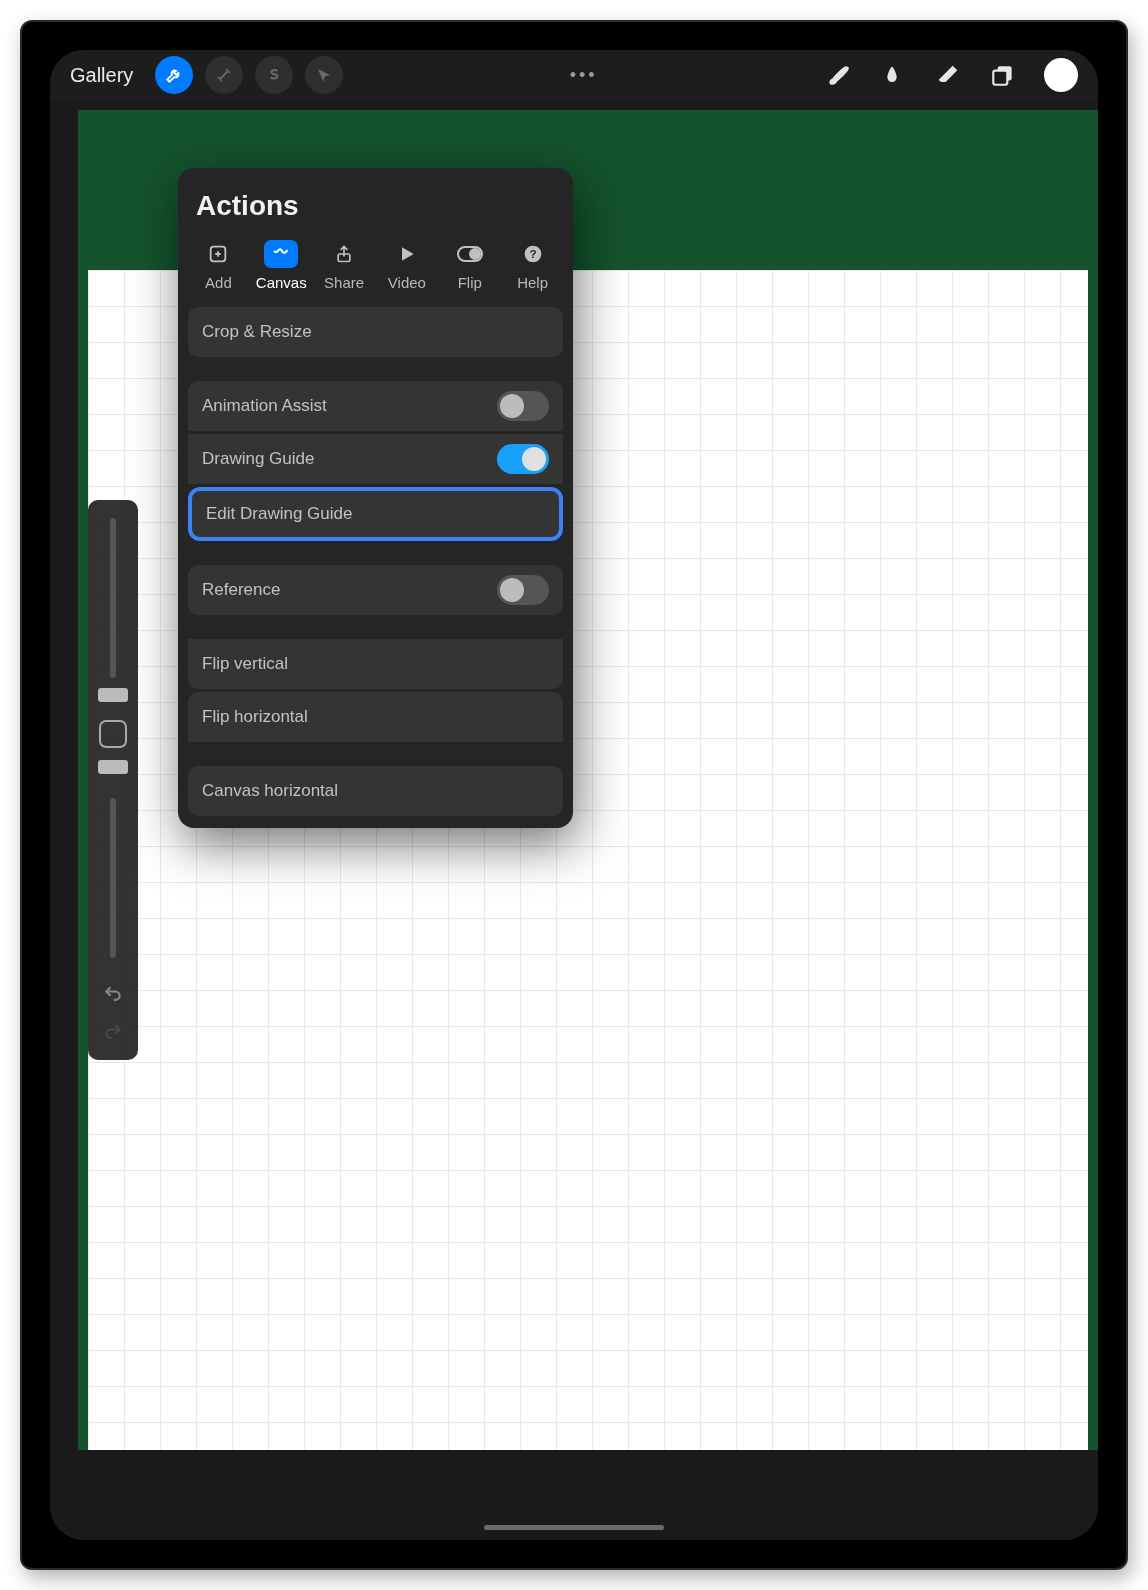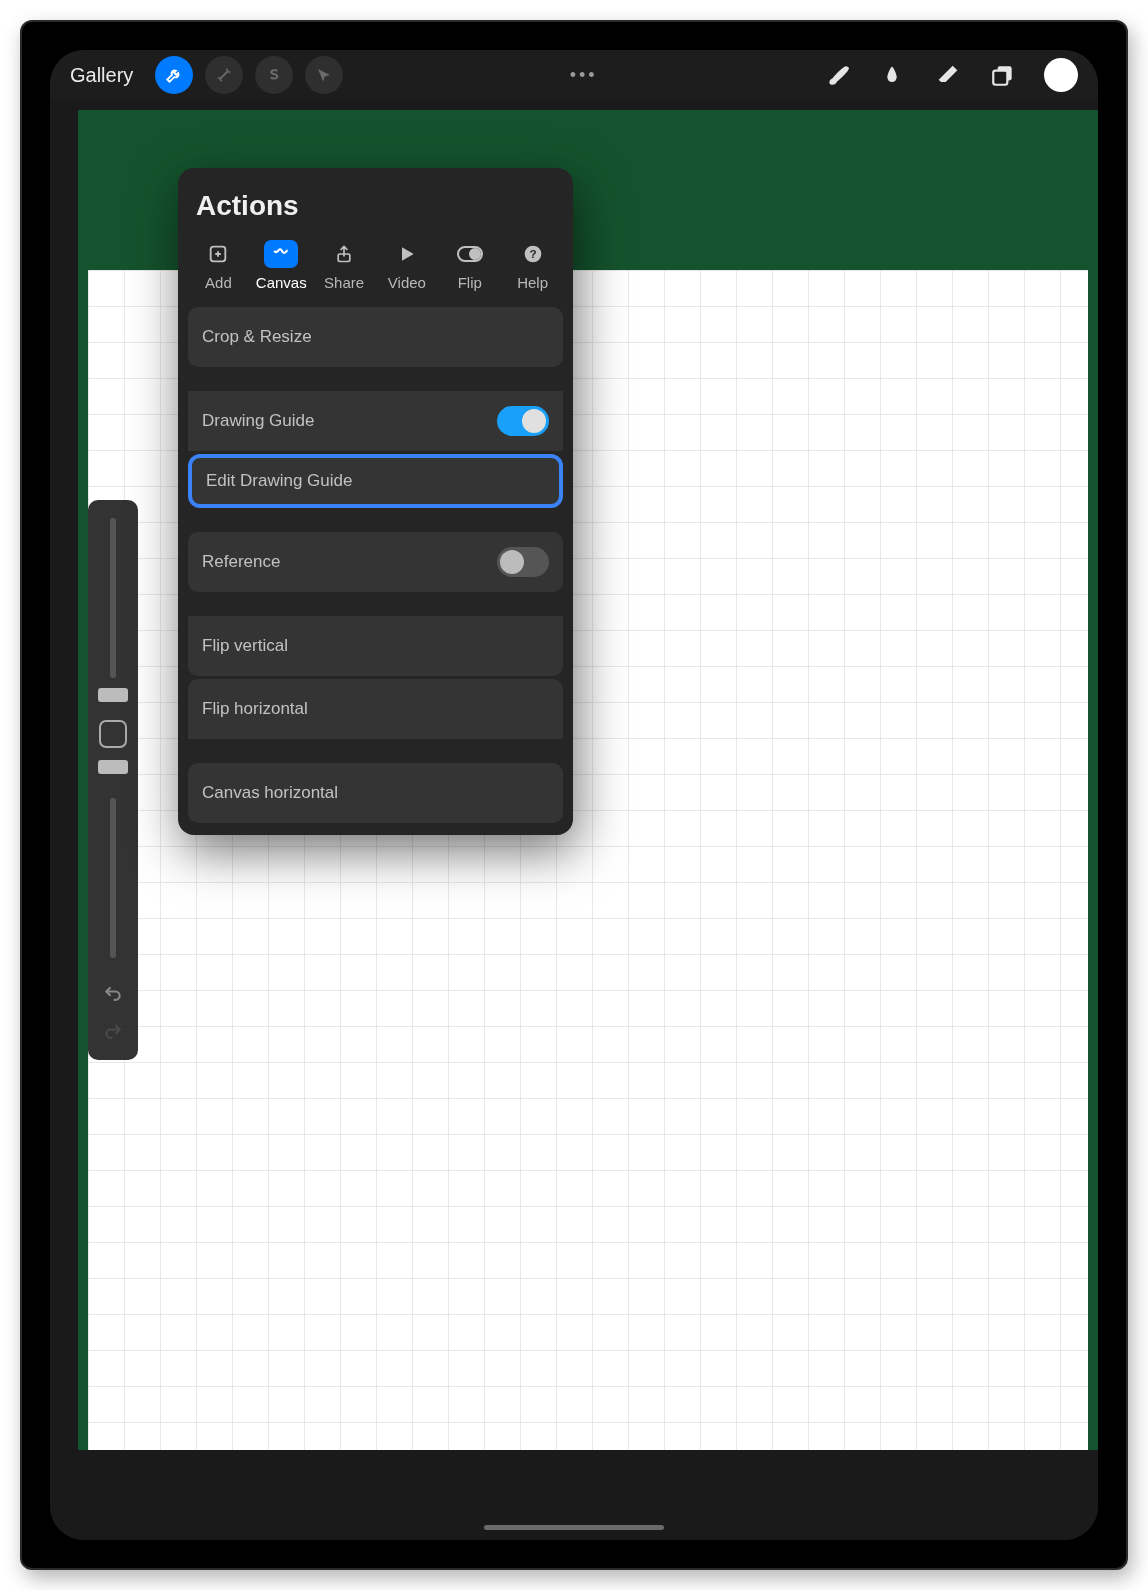--- a/index.html
+++ b/index.html
@@ -103,21 +103,21 @@
 .panel-tabs { display: flex; padding: 4px 10px 12px; gap: 2px; }
 .ptab { flex: 1; display: flex; flex-direction: column; align-items: center; gap: 6px; cursor: pointer; padding: 4px 2px; }
 .ptab .ticon { width: 34px; height: 28px; display: flex; align-items: center; justify-content: center; color: #c0c0c0; border-radius: 7px; }
 .ptab.active .ticon { background: #007aff; color: #fff; }
 .ptab span { font-size: 15px; color: #b8b8b8; }
 .ptab.active span { color: #fff; font-weight: 400; }
 .rows { padding: 0 10px; display: flex; flex-direction: column; gap: 3px; }
 .group-gap { height: 18px; }
 .row {
   background: #343434;
-  height: 60px;
+  height: 50px;
   display: flex; align-items: center; justify-content: space-between;
   padding: 0 14px;
   color: #c2c2c2;
   font-size: 17px;
   cursor: pointer;
 }
 .row.first { border-top-left-radius: 10px; border-top-right-radius: 10px; }
 .row.last { border-bottom-left-radius: 10px; border-bottom-right-radius: 10px; }
 .row.single { border-radius: 10px; }
 .row.highlight { border: 4px solid #3b82f6; border-radius: 12px; height: 54px; }
@@ -266,20 +266,26 @@
               </div>
             <span>Help</span>
           </div>
         </div>
 
         <div class="rows">
           <div class="row single">
             <span>Crop &amp; Resize</span>
           </div>
           <div class="group-gap"></div>
+          <div class="row first">
+            <span>Animation Assist</span>
+            <div class="toggle">
+                <div class="knob"></div>
+              </div>
+          </div>
           <div class="row">
             <span>Drawing Guide</span>
             <div class="toggle on">
                 <div class="knob"></div>
               </div>
           </div>
           <div class="row last highlight">
             <span>Edit Drawing Guide</span>
           </div>
           <div class="group-gap"></div>

